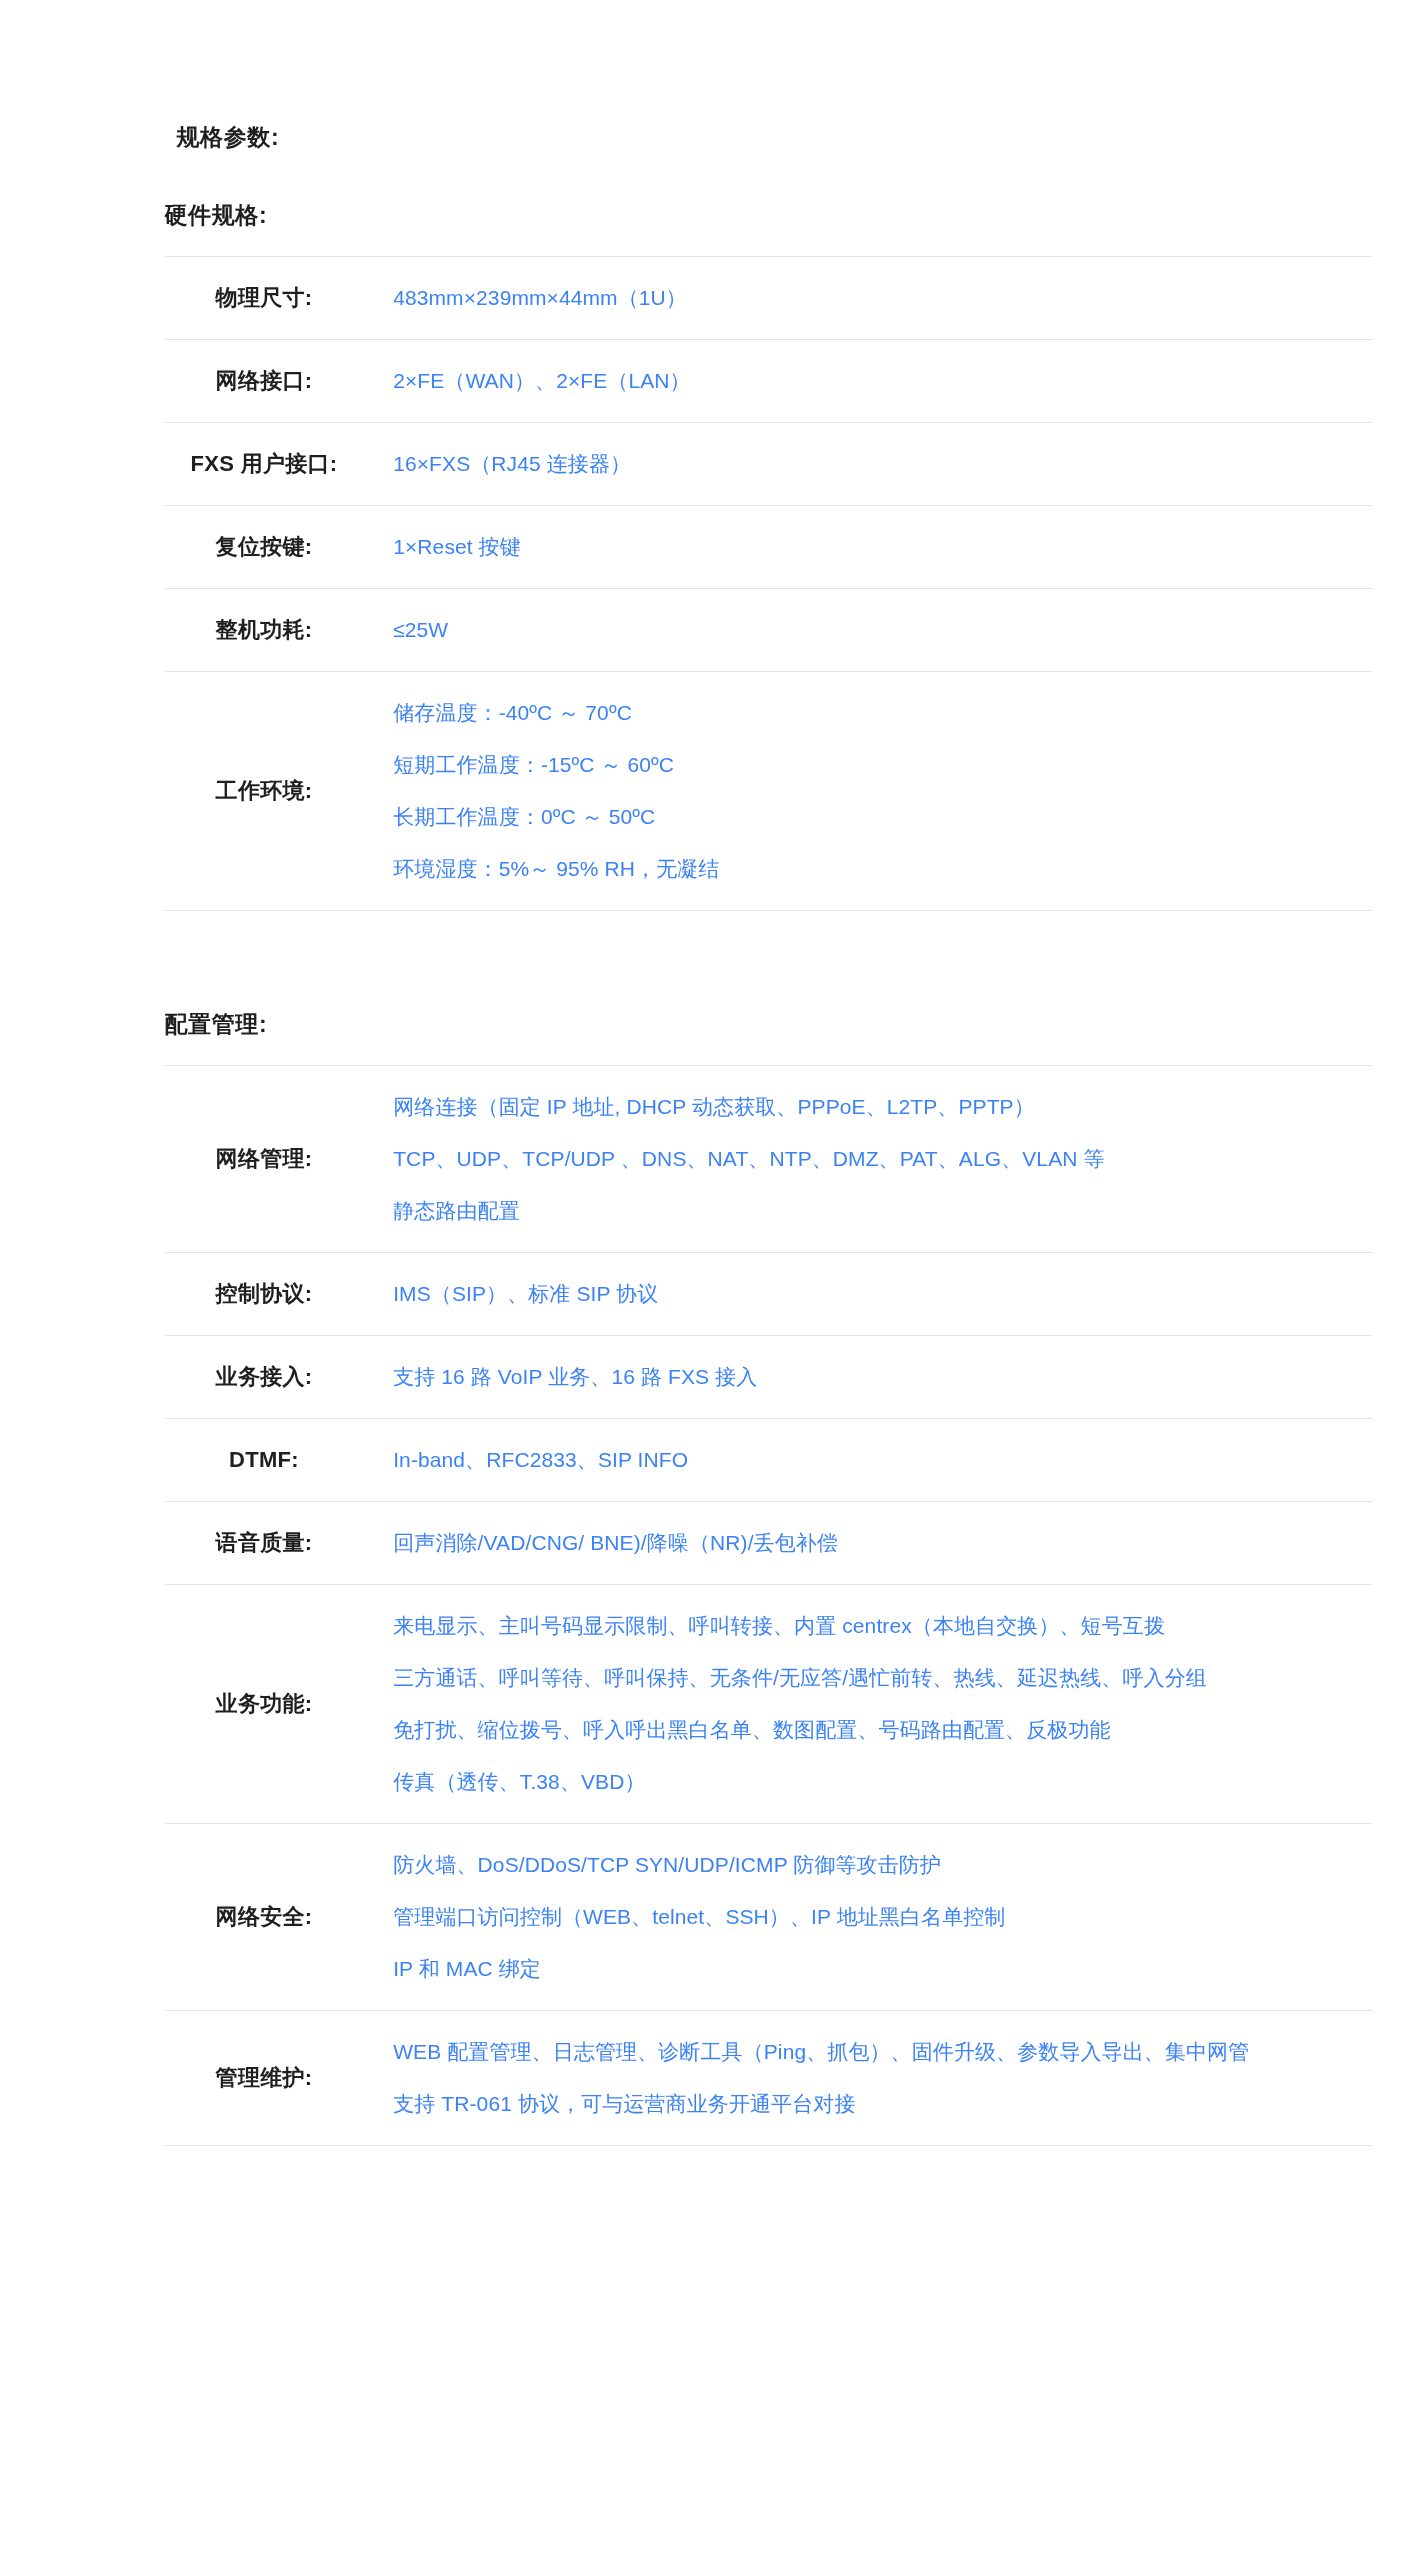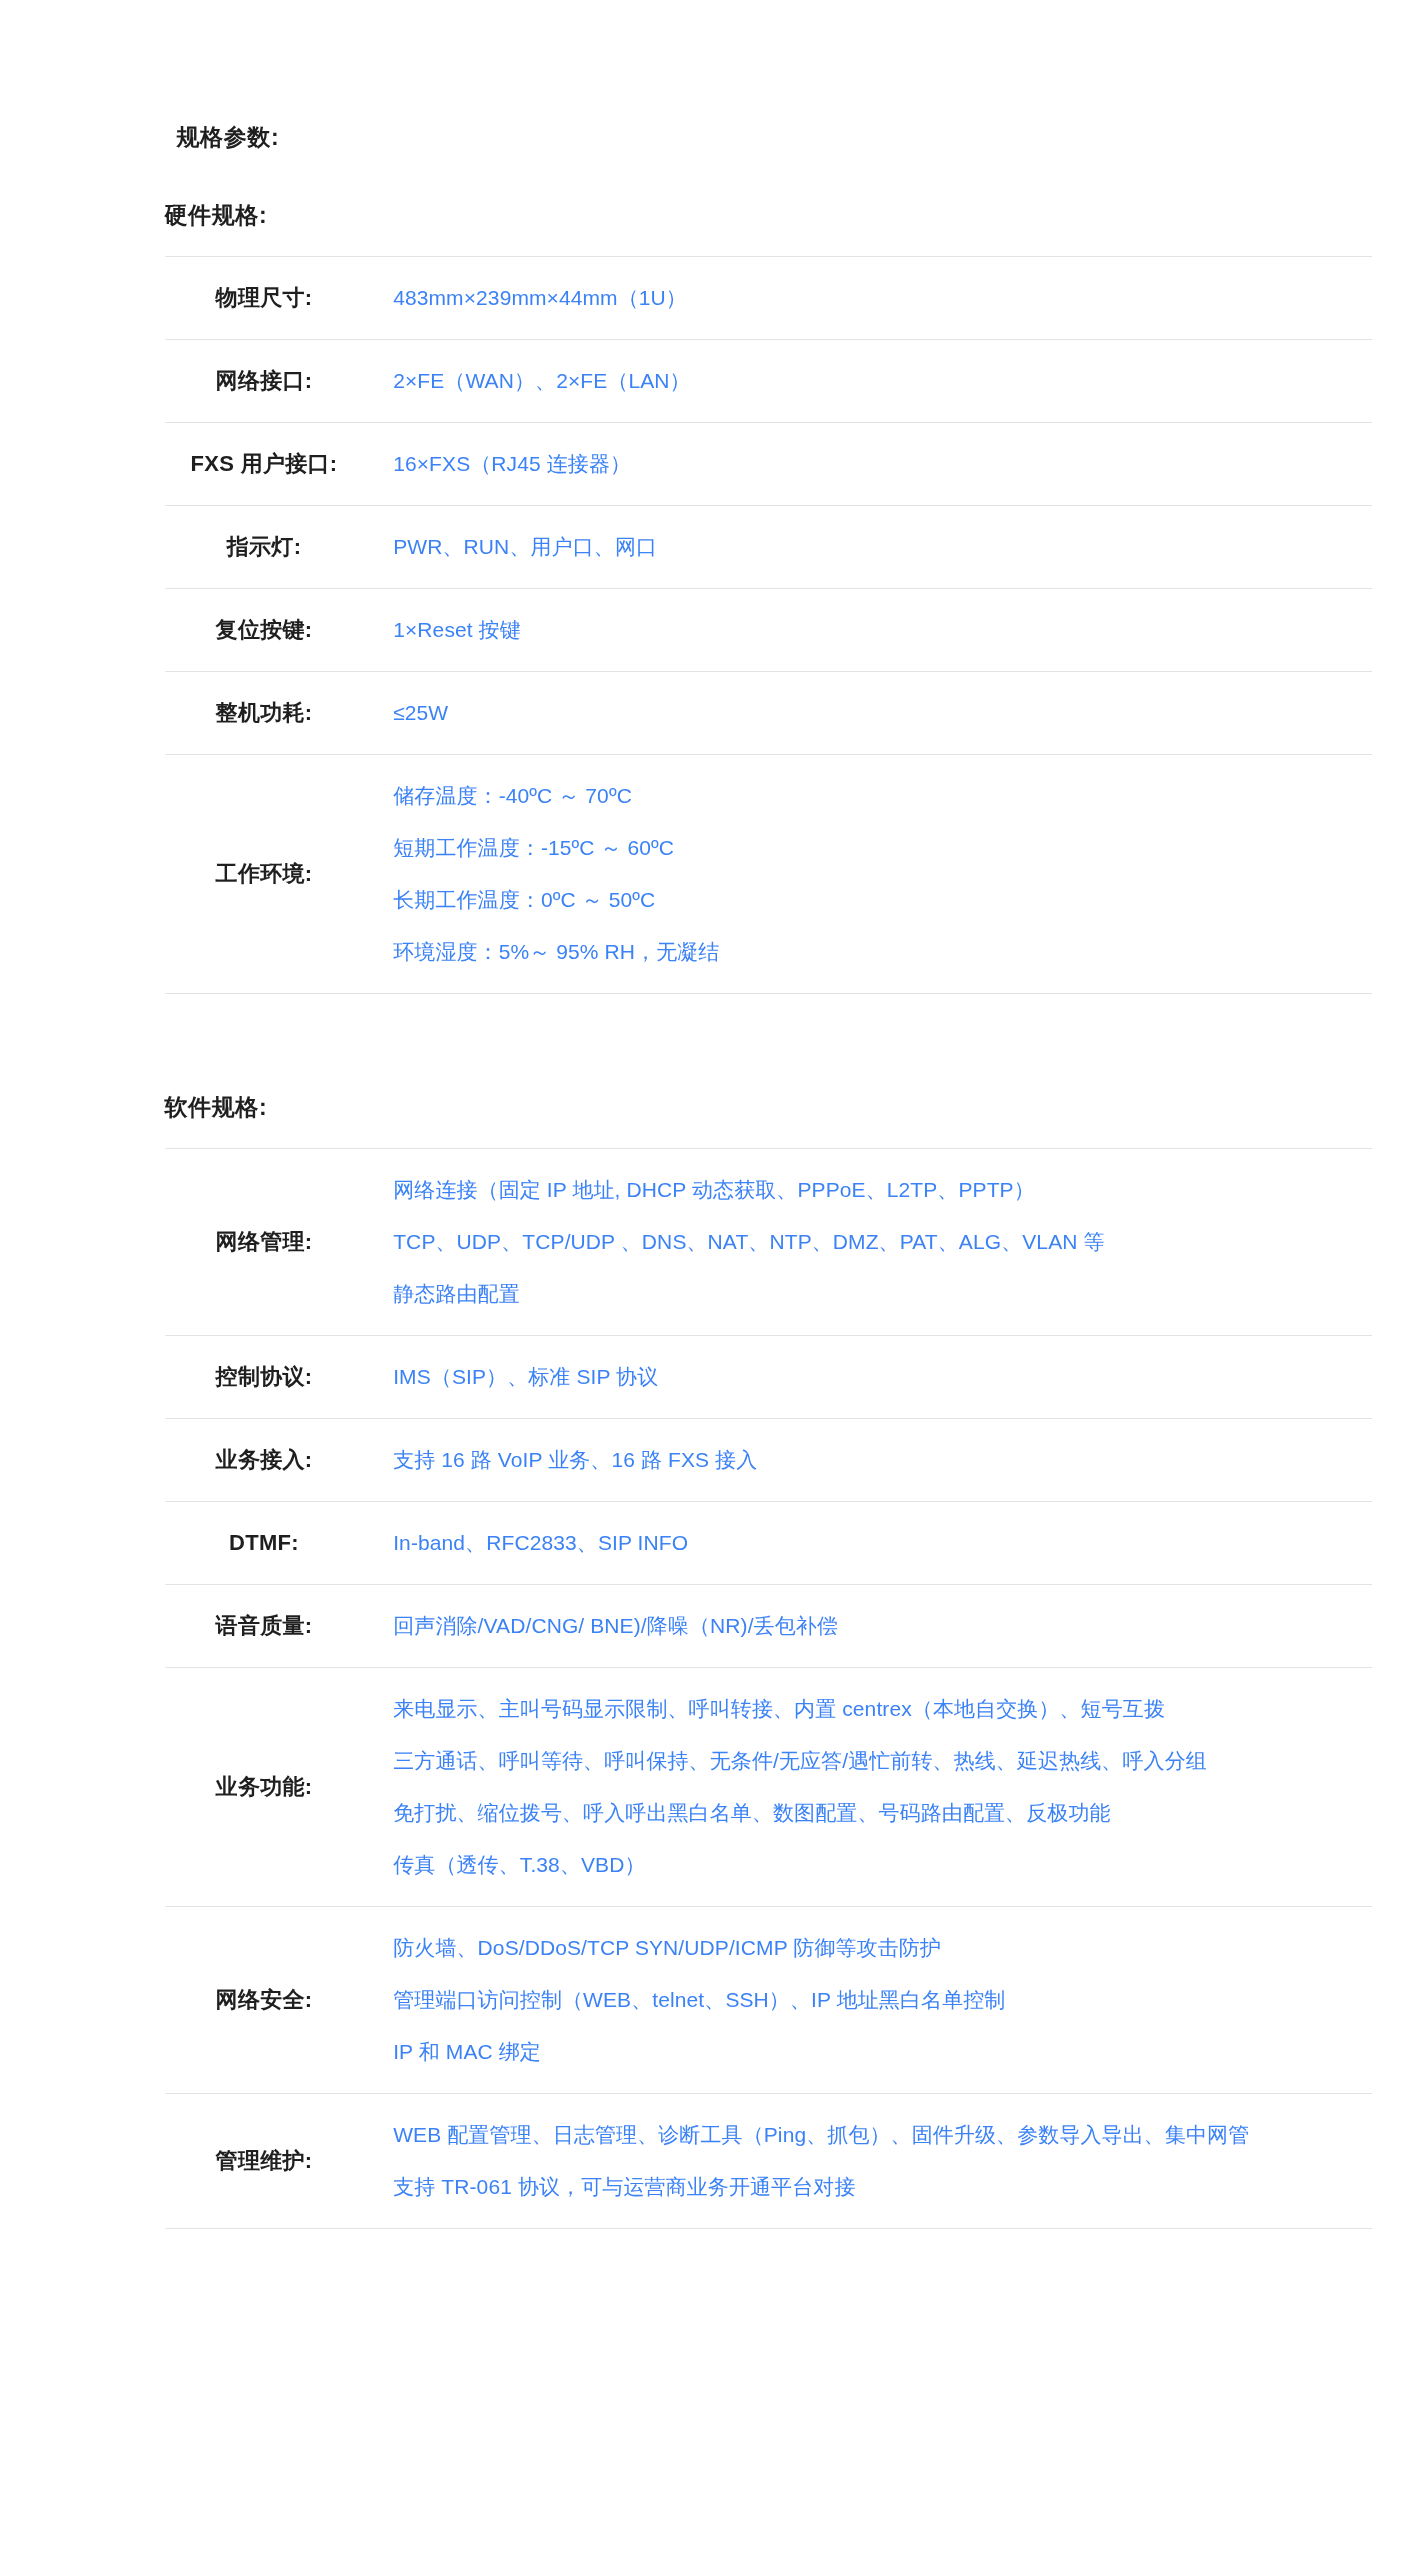--- a/index.html
+++ b/index.html
@@ -105,26 +105,20 @@
             <span class="line">2×FE（WAN）、2×FE（LAN）</span>
           </td>
         </tr>
         <tr>
           <td class="label">FXS 用户接口:</td>
           <td class="value">
             <span class="line">16×FXS（RJ45 连接器）</span>
           </td>
         </tr>
         <tr>
-          <td class="label">指示灯:</td>
-          <td class="value">
-            <span class="line">PWR、RUN、用户口、网口</span>
-          </td>
-        </tr>
-        <tr>
           <td class="label">复位按键:</td>
           <td class="value">
             <span class="line">1×Reset 按键</span>
           </td>
         </tr>
         <tr>
           <td class="label">整机功耗:</td>
           <td class="value">
             <span class="line">≤25W</span>
           </td>
@@ -136,21 +130,21 @@
             <span class="line">短期工作温度：-15ºC ～ 60ºC</span>
             <span class="line">长期工作温度：0ºC ～ 50ºC</span>
             <span class="line">环境湿度：5%～ 95% RH，无凝结</span>
           </td>
         </tr>
       </tbody>
     </table>
 
     <div class="gap"></div>
 
-    <div class="section-title">软件规格:</div>
+    <div class="section-title">配置管理:</div>
 
     <table class="spec">
       <tbody>
         <tr>
           <td class="label">网络管理:</td>
           <td class="value">
             <span class="line">网络连接（固定 IP 地址, DHCP 动态获取、PPPoE、L2TP、PPTP）</span>
             <span class="line">TCP、UDP、TCP/UDP 、DNS、NAT、NTP、DMZ、PAT、ALG、VLAN 等</span>
             <span class="line">静态路由配置</span>
           </td>

